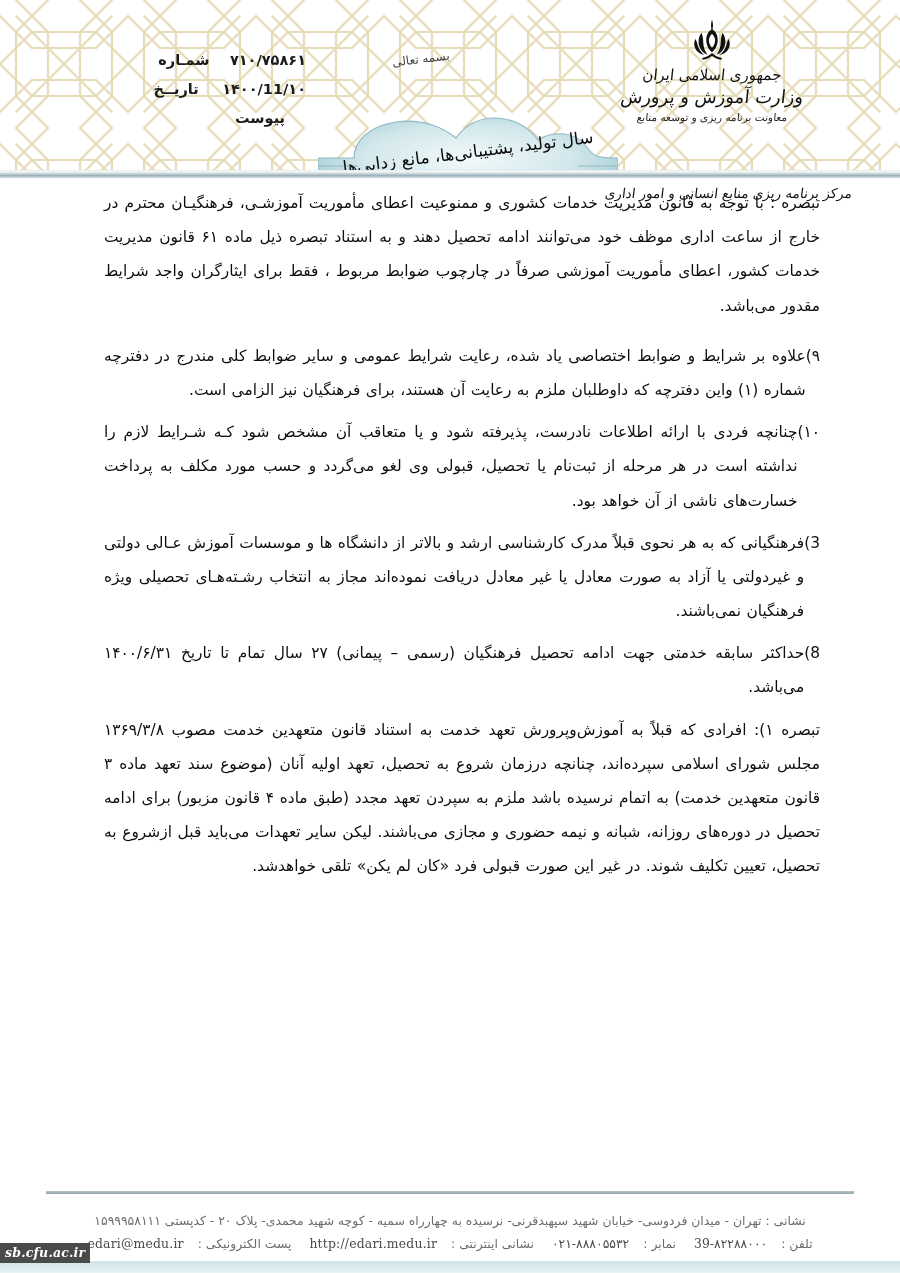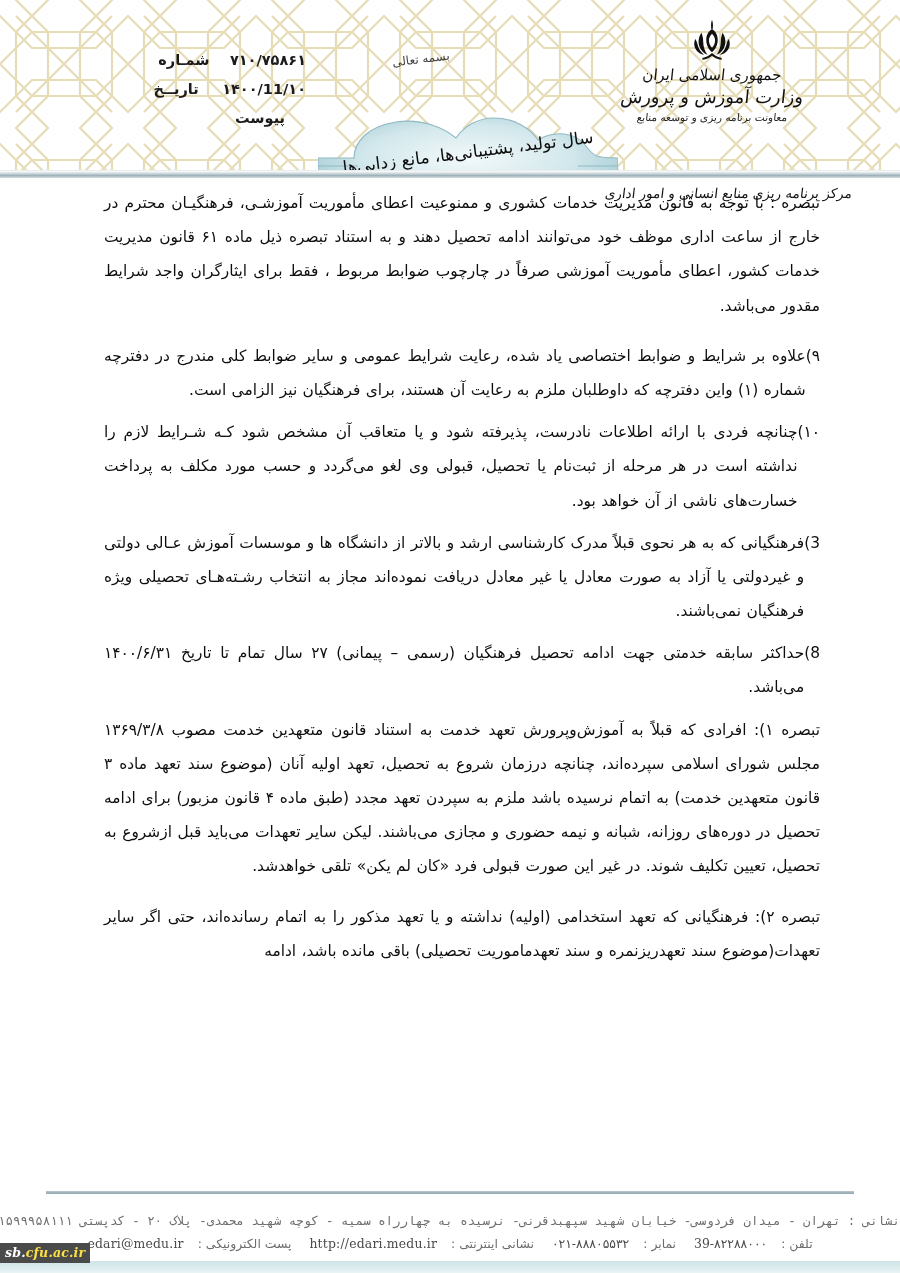--- a/index.html
+++ b/index.html
@@ -220,21 +220,21 @@
     position: absolute;
     left: 0;
     width: 900px;
     text-align: center;
     font-size: 12.4px;
     color: #6d6d6d;
     font-family: "DejaVu Sans", "Liberation Sans", sans-serif;
     white-space: nowrap;
     letter-spacing: 0.2px;
   }
-  .footer-line-1 { top: 22px; font-family: Liberation Mono, monospace; }
+  .footer-line-1 { top: 22px; }
   .footer-line-2 { top: 45px; }
   .footer-line-2 .fseg { margin: 0 7px; }
   .footer-latin {
     font-family: "DejaVu Serif", "Liberation Serif", serif;
     direction: ltr;
     display: inline-block;
     color: #4a4a4a;
   }
   .footer-band {
     position: absolute;
@@ -252,21 +252,21 @@
     background: #4a4a4a;
     color: #ffffff;
     font-family: "DejaVu Serif", "Liberation Serif", serif;
     font-style: italic;
     font-weight: bold;
     font-size: 12.5px;
     padding: 2px 5px 3px 5px;
     direction: ltr;
     letter-spacing: 0.2px;
   }
-  .watermark-badge .wm-orange { color: #fde047; }
+  .watermark-badge .wm-orange { color: #ffffff; }
 </style>
 </head>
 <body>
 
 <div class="letter-header">
 
   <div class="header-pattern">
     <svg viewBox="0 0 900 178" preserveAspectRatio="none" aria-hidden="true">
       <defs>
         <pattern id="girih" width="128" height="128" patternUnits="userSpaceOnUse">
@@ -369,23 +369,20 @@
 
   <div class="para numbered">
     <span class="num">8)</span>
     <span class="num-body">حداکثر سابقه خدمتی جهت ادامه تحصیل فرهنگیان (رسمی – پیمانی) ۲۷ سال تمام تا تاریخ ۱۴۰۰/۶/۳۱ می‌باشد.</span>
   </div>
 
   <p class="para">
     <span>تبصره ۱): افرادی که قبلاً به آموزش‌وپرورش تعهد خدمت به استناد قانون متعهدین خدمت مصوب ۱۳۶۹/۳/۸ مجلس شورای اسلامی سپرده‌اند، چنانچه درزمان شروع به تحصیل، تعهد اولیه آنان (موضوع سند تعهد ماده ۳ قانون متعهدین خدمت) به اتمام نرسیده باشد ملزم به سپردن تعهد مجدد (طبق ماده ۴ قانون مزبور) برای ادامه تحصیل در دوره‌های روزانه، شبانه و نیمه حضوری و مجازی می‌باشند. لیکن سایر تعهدات می‌باید قبل ازشروع به تحصیل، تعیین تکلیف شوند. در غیر این صورت قبولی فرد «کان لم یکن» تلقی خواهدشد.</span>
   </p>
 
-  <p class="para gap-top">
-    <span>تبصره ۲): فرهنگیانی که تعهد استخدامی (اولیه) نداشته و یا تعهد مذکور را به اتمام رسانده‌اند، حتی اگر سایر تعهدات(موضوع سند تعهدریزنمره و سند تعهدماموریت تحصیلی) باقی مانده باشد، ادامه</span>
-  </p>
 
 </div>
 
 <div class="letter-footer">
   <div class="footer-rule"></div>
 
   <div class="footer-line footer-line-1">نشانی : تهران - میدان فردوسی- خیابان شهید سپهبدقرنی- نرسیده به چهارراه سمیه - کوچه شهید محمدی- پلاک ۲۰ - کدپستی ۱۵۹۹۹۵۸۱۱۱</div>
 
   <div class="footer-line footer-line-2">
     <span class="fseg">تلفن :</span><span class="fseg footer-latin">39-۸۲۲۸۸۰۰۰</span>

